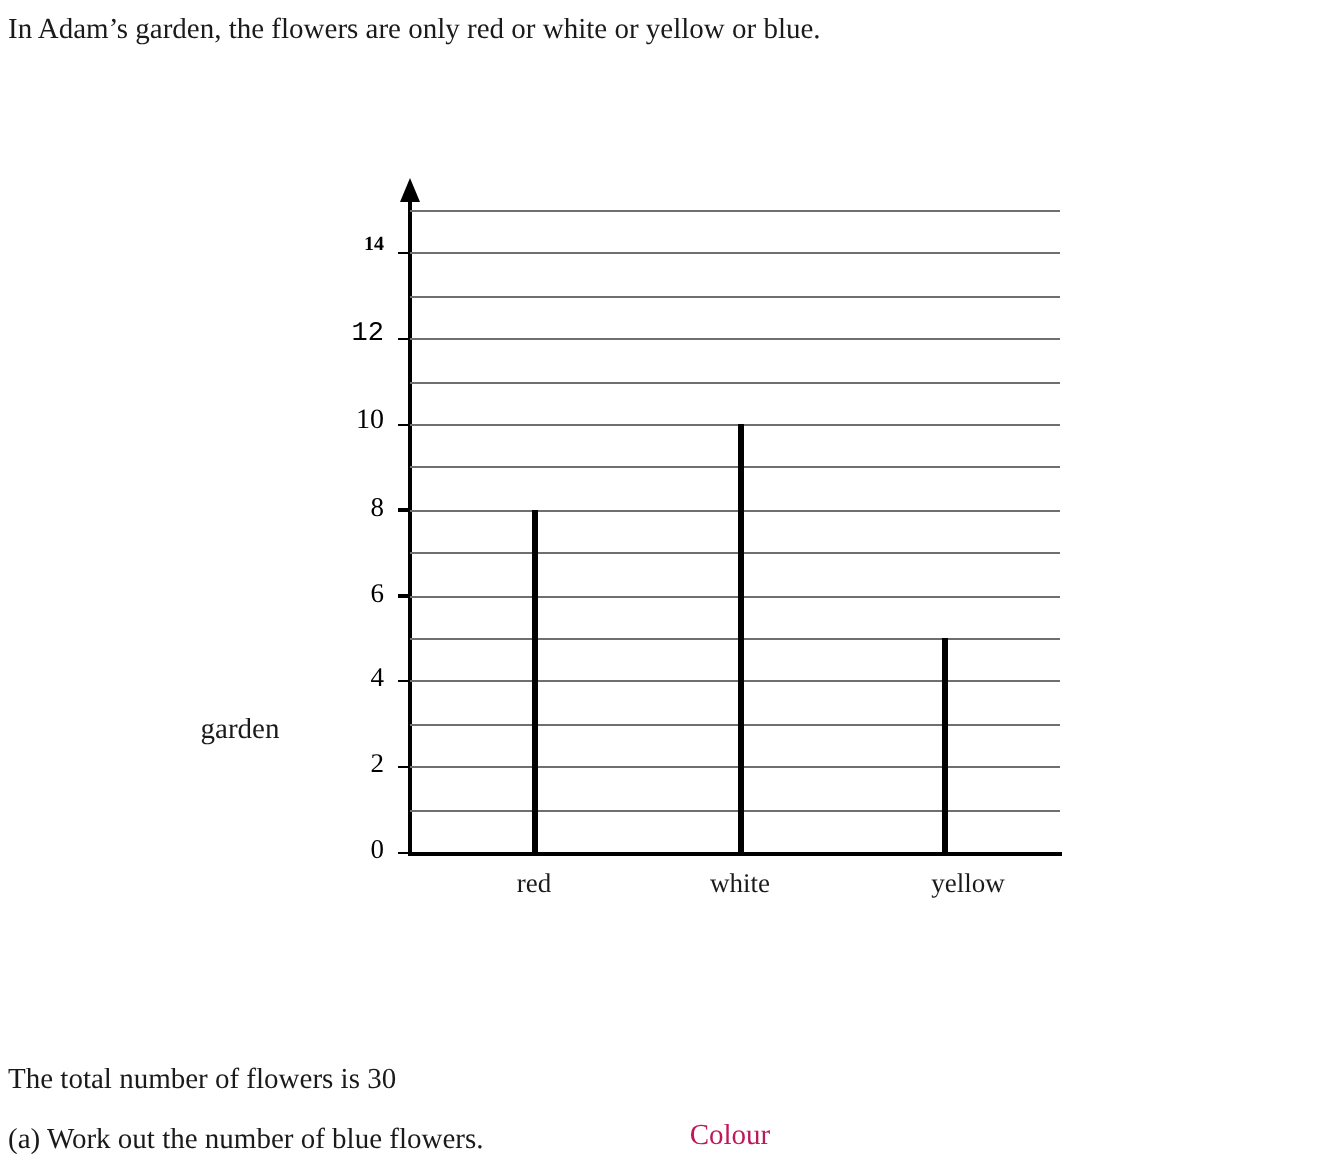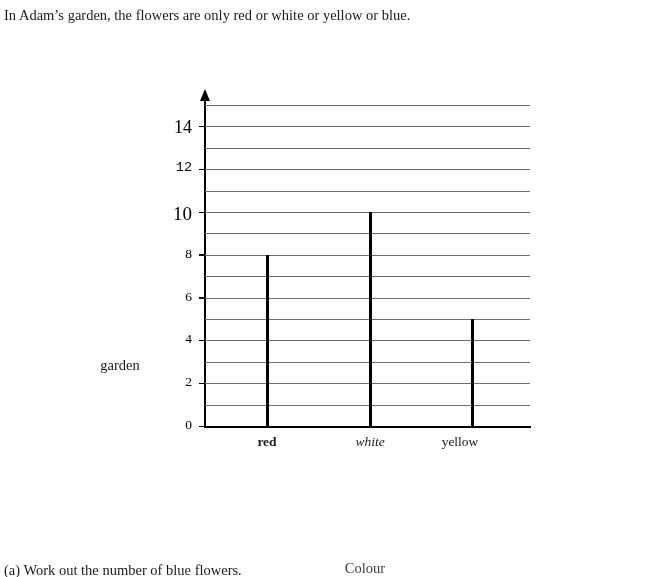--- a/index.html
+++ b/index.html
@@ -121,21 +121,21 @@
     color: #1a1a1a;
   }
   .x-axis-title {
     position: absolute;
     left: 285px;
     top: 470px;
     width: 160px;
     text-align: center;
     font-family: "Liberation Serif", serif;
     font-size: 14.5px;
-    color: #404040;
+    color: #be185d;
   }
 </style>
 </head>
 <body>
 
 <div class="page">
 
   <div class="para" id="intro-line-1">In Adam’s garden, the flowers are only red or white or yellow or blue.</div>
 
   <div class="chart-area">
@@ -171,36 +171,37 @@
           <div class="ytick-label-wrap" style="top: 317px; font-size: 13.5px;">0</div>
           <div class="tick" style="top: 282.7px;"></div>
           <div class="ytick-label-wrap" style="top: 274.2px; font-size: 13.5px;">2</div>
           <div class="tick" style="top: 239.9px;"></div>
           <div class="ytick-label-wrap" style="top: 231.4px; font-size: 13.5px;">4</div>
           <div class="tick" style="top: 197.1px;"></div>
           <div class="ytick-label-wrap" style="top: 188.6px; font-size: 13.5px;">6</div>
           <div class="tick" style="top: 154.3px;"></div>
           <div class="ytick-label-wrap" style="top: 145.8px; font-size: 13.5px;">8</div>
           <div class="tick" style="top: 111.5px;"></div>
-          <div class="ytick-label-wrap" style="top: 103px; font-size: 19px;">10</div>
+          <div class="ytick-label-wrap" style="top: 103px; font-size: 14px;">10</div>
           <div class="tick" style="top: 68.7px;"></div>
           <div class="ytick-label-wrap" style="top: 60.2px; font-size: 13.5px; font-family: Liberation Mono, monospace;">12</div>
           <div class="tick" style="top: 25.9px;"></div>
-          <div class="ytick-label-wrap" style="top: 17.4px; font-size: 18px;">14</div>
+          <div class="ytick-label-wrap" style="top: 17.4px; font-size: 10px; font-weight: bold;">14</div>
         </div>
       <div id="bars">
           <div class="bar" style="left: 62px; top: 154.8px; height: 171.2px; background: rgb(0, 0, 0);"></div>
           <div class="bar" style="left: 165px; top: 112px; height: 214px; background: rgb(0, 0, 0);"></div>
           <div class="bar" style="left: 267px; top: 219px; height: 107px; background: rgb(0, 0, 0);"></div>
         </div>
       <div id="xlabels">
-          <div class="xtick-label" style="left: 23px; top: 334px; font-weight: bold;">red</div>
-          <div class="xtick-label" style="left: 126px; top: 334px; font-style: italic;">white</div>
-          <div class="xtick-label" style="left: 216px; top: 334px;">yellow</div>
+          <div class="xtick-label" style="left: 23px; top: 334px;">red</div>
+          <div class="xtick-label" style="left: 126px; top: 334px;">white</div>
+          <div class="xtick-label" style="left: 240px; top: 334px;">yellow</div>
         </div>
     </div>
 
     <div class="x-axis-title">Colour</div>
   </div>
 
+  <div class="para" id="total-line">The total number of flowers is 30</div>
   <div class="para" id="question-a">(a)  Work out the number of blue flowers.</div>
 
 </div>
 
 </body></html>

